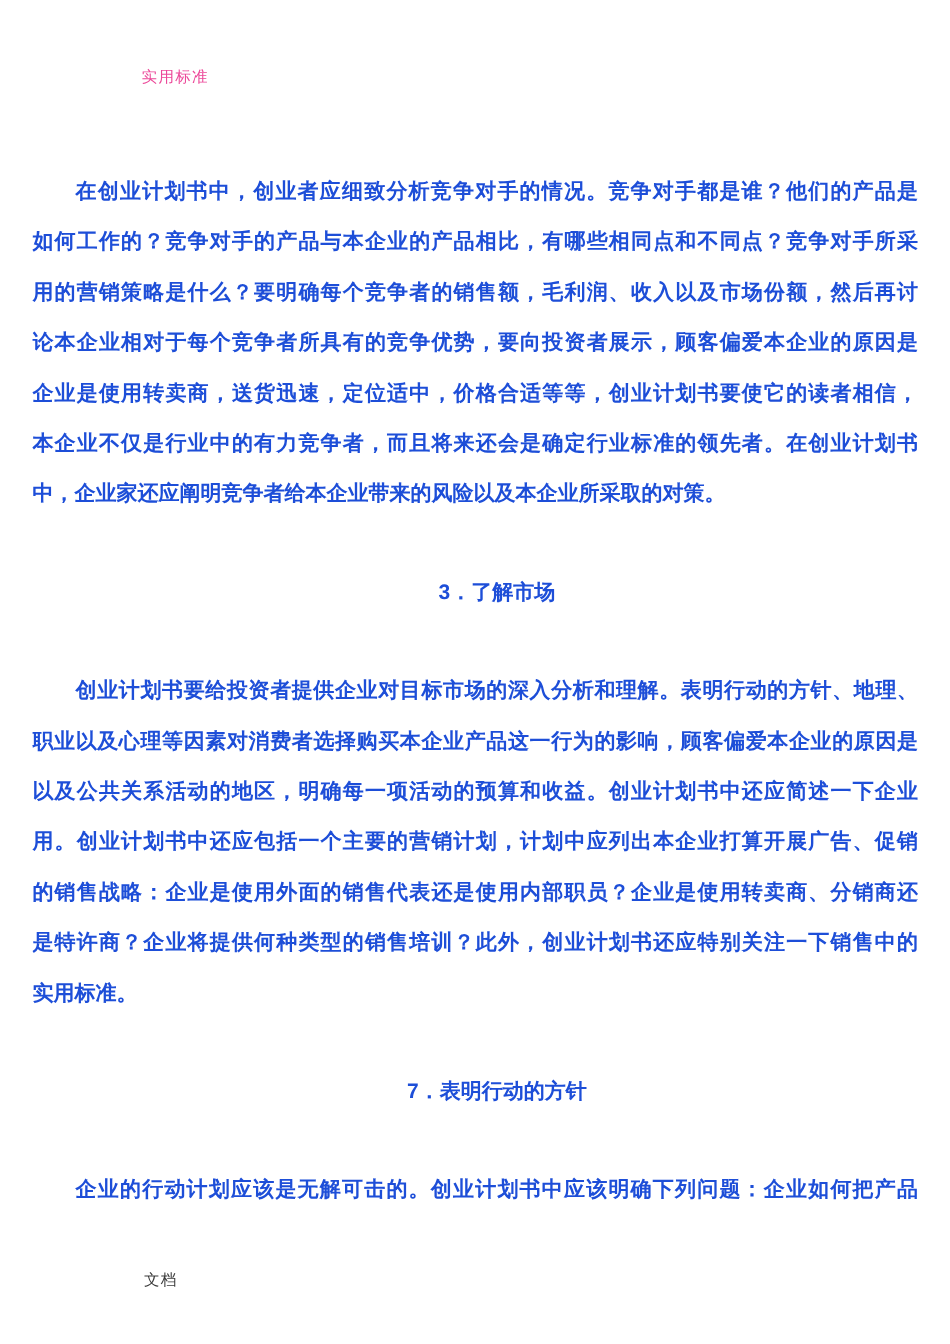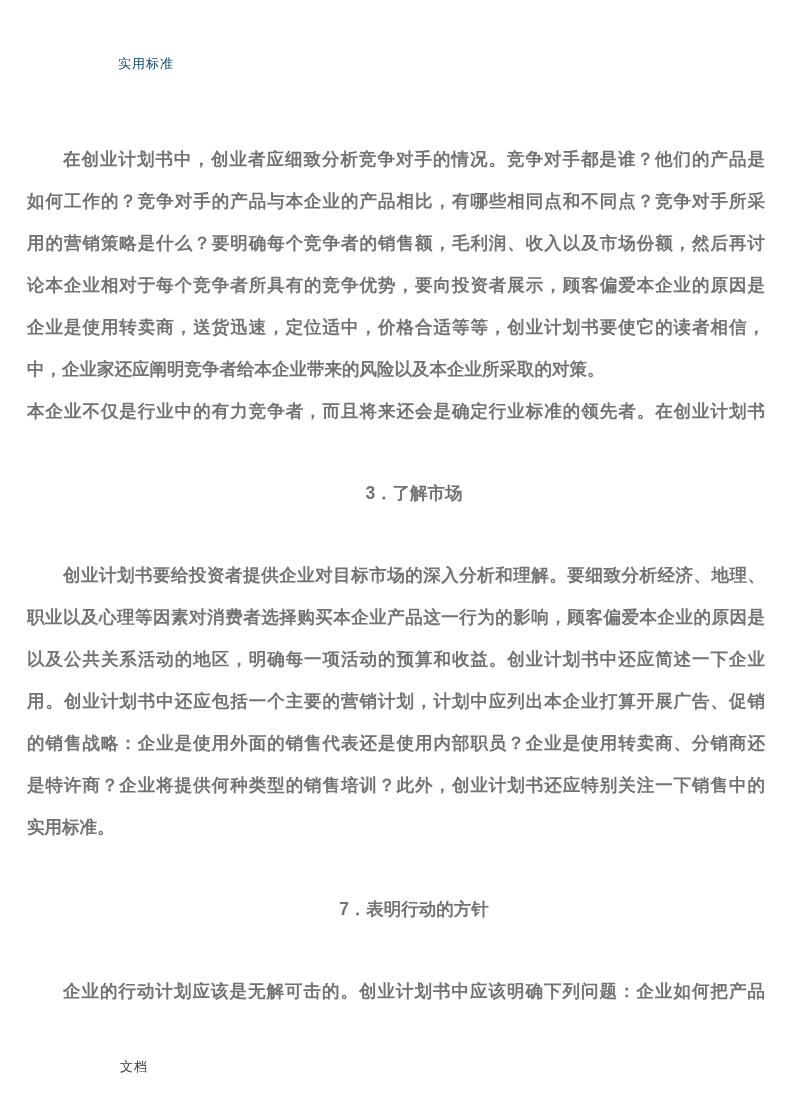--- a/index.html
+++ b/index.html
@@ -13,39 +13,39 @@
     position: relative;
     overflow: hidden;
     font-family: "Liberation Sans", sans-serif;
   }
   .page-header {
     position: absolute;
     left: 118px;
     top: 55px;
     font-family: Liberation Sans, sans-serif;
     font-size: 13px;
-    color: #0c4a6e;
+    color: #ec4899;
     letter-spacing: 1px;
   }
   .page-footer {
     position: absolute;
     left: 120px;
     top: 1034px;
     font-family: "Liberation Serif", serif;
     font-size: 13px;
     color: #3a3a3a;
     letter-spacing: 1px;
     margin-top: 24px;
   }
   .doc-body {
     position: absolute;
     left: 27px;
     top: 138px;
     width: 738px;
-    color: #737373;
+    color: #1d4ed8;
     font-size: 17.5px;
     font-weight: 600;
   }
   .block + .block {
     margin-top: 40px;
   }
   .heading {
     line-height: 42px;
     height: 42px;
     padding-left: 36px;
@@ -72,26 +72,26 @@
 
 <div class="page-header">实用标准</div>
 
 <div class="doc-body">
     <div class="block">
       <div class="line indent justify">在创业计划书中，创业者应细致分析竞争对手的情况。竞争对手都是谁？他们的产品是</div>
       <div class="line justify">如何工作的？竞争对手的产品与本企业的产品相比，有哪些相同点和不同点？竞争对手所采</div>
       <div class="line justify">用的营销策略是什么？要明确每个竞争者的销售额，毛利润、收入以及市场份额，然后再讨</div>
       <div class="line justify">论本企业相对于每个竞争者所具有的竞争优势，要向投资者展示，顾客偏爱本企业的原因是</div>
       <div class="line justify">企业是使用转卖商，送货迅速，定位适中，价格合适等等，创业计划书要使它的读者相信，</div>
+      <div class="line justify">本企业不仅是行业中的有力竞争者，而且将来还会是确定行业标准的领先者。在创业计划书</div>
       <div class="line">中，企业家还应阐明竞争者给本企业带来的风险以及本企业所采取的对策。</div>
-      <div class="line justify">本企业不仅是行业中的有力竞争者，而且将来还会是确定行业标准的领先者。在创业计划书</div>
     </div>
     <div class="block heading">3．了解市场</div>
     <div class="block">
-      <div class="line indent justify">创业计划书要给投资者提供企业对目标市场的深入分析和理解。要细致分析经济、地理、</div>
+      <div class="line indent justify">创业计划书要给投资者提供企业对目标市场的深入分析和理解。表明行动的方针、地理、</div>
       <div class="line justify">职业以及心理等因素对消费者选择购买本企业产品这一行为的影响，顾客偏爱本企业的原因是</div>
       <div class="line justify">以及公共关系活动的地区，明确每一项活动的预算和收益。创业计划书中还应简述一下企业</div>
       <div class="line justify">用。创业计划书中还应包括一个主要的营销计划，计划中应列出本企业打算开展广告、促销</div>
       <div class="line justify">的销售战略：企业是使用外面的销售代表还是使用内部职员？企业是使用转卖商、分销商还</div>
       <div class="line justify">是特许商？企业将提供何种类型的销售培训？此外，创业计划书还应特别关注一下销售中的</div>
       <div class="line">实用标准。</div>
     </div>
     <div class="block heading">7．表明行动的方针</div>
     <div class="block">
       <div class="line indent justify">企业的行动计划应该是无解可击的。创业计划书中应该明确下列问题：企业如何把产品</div>

